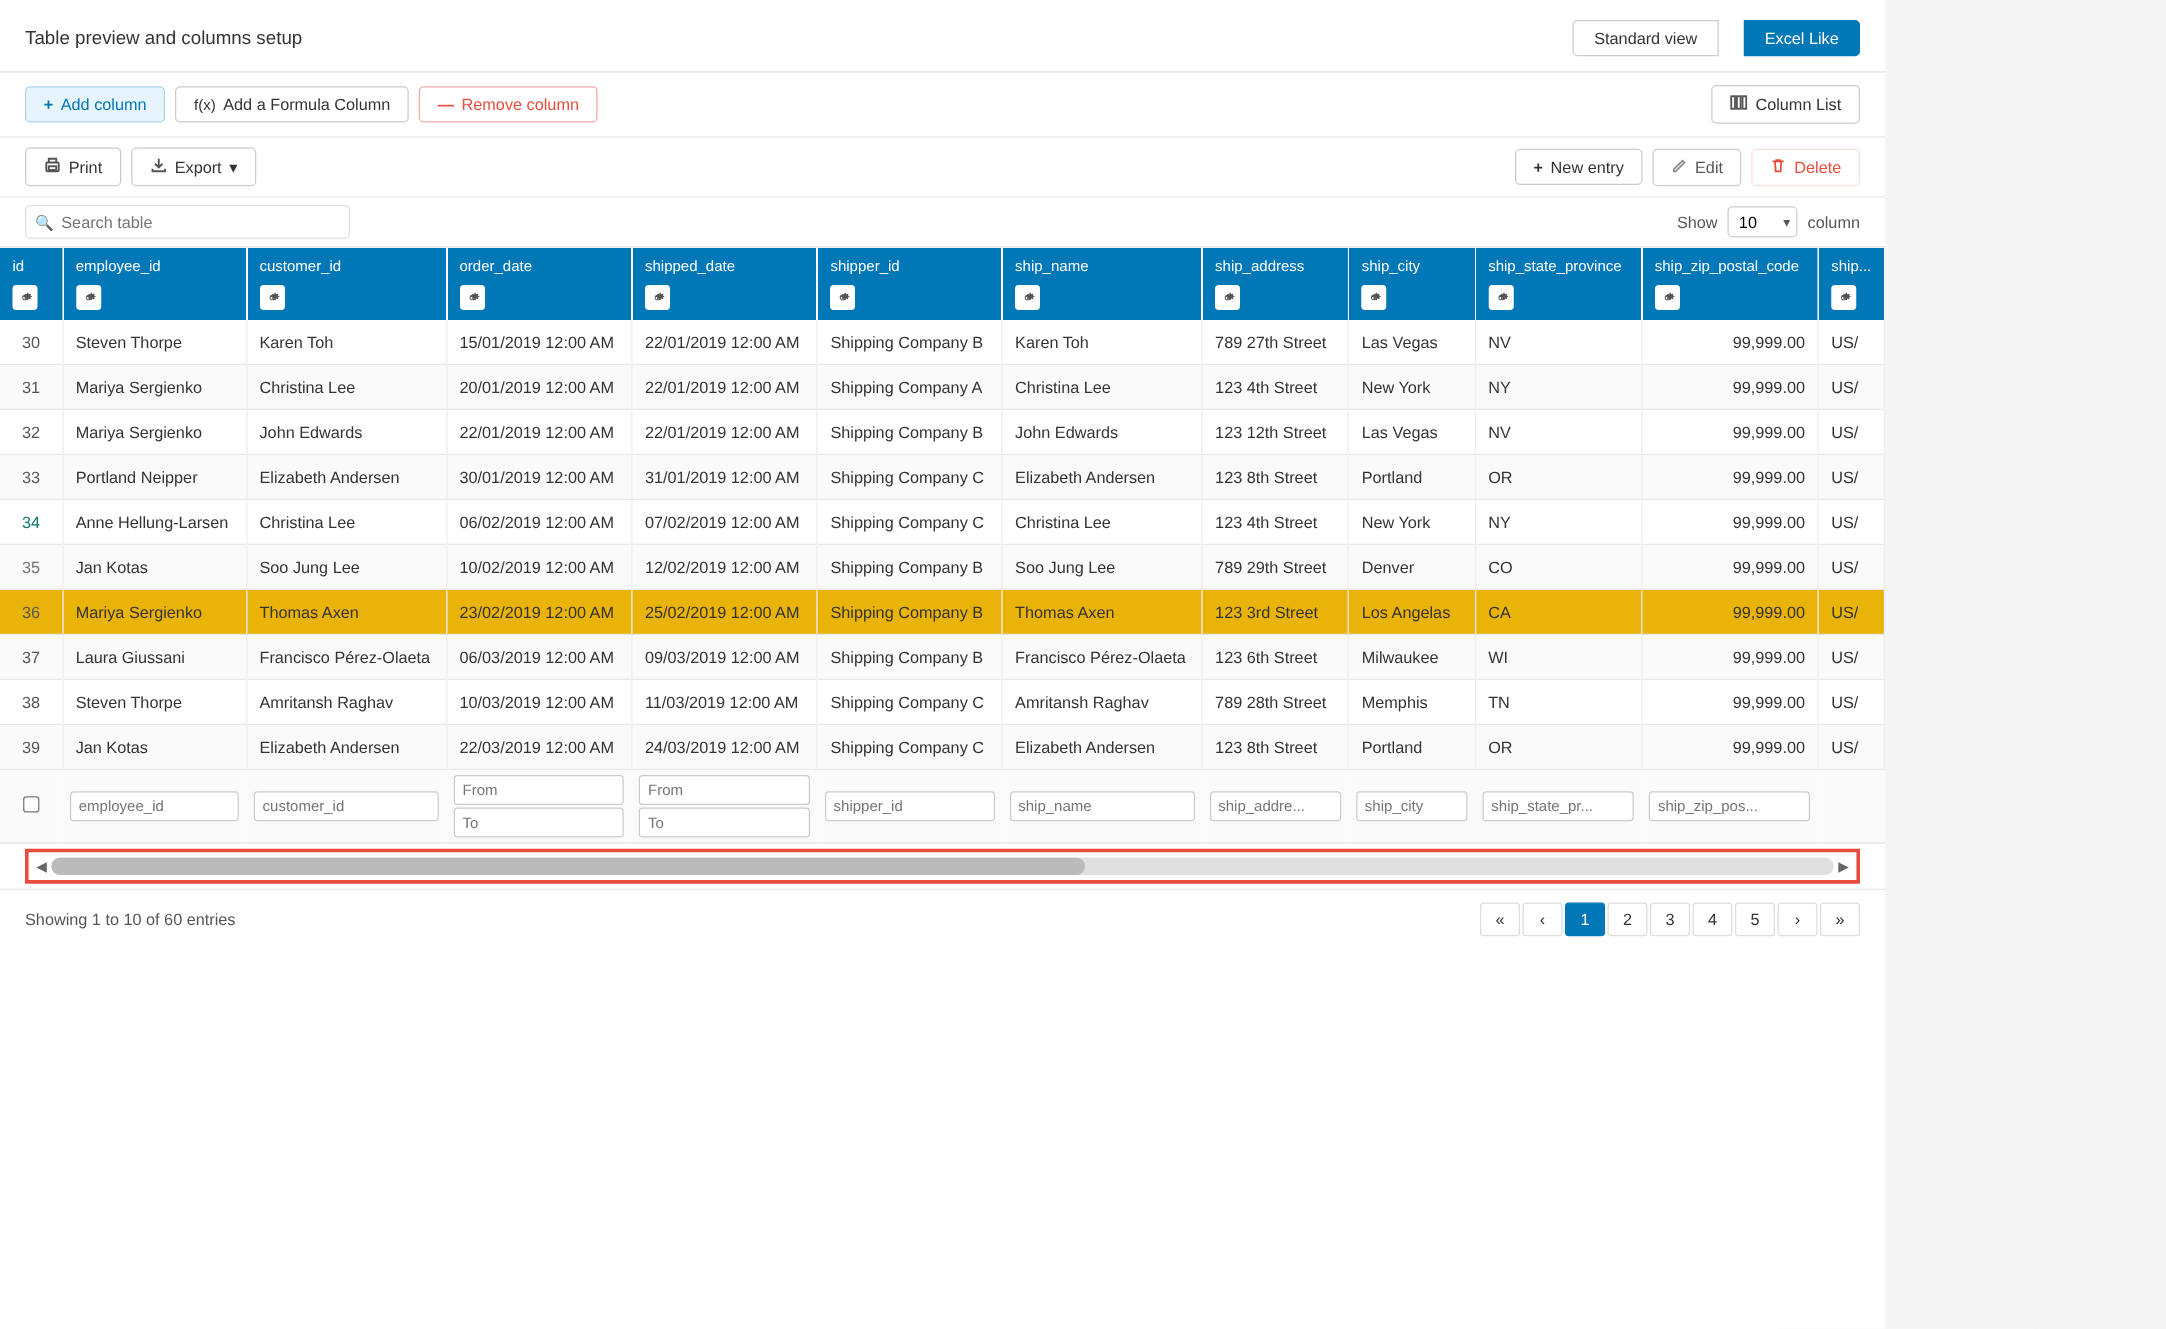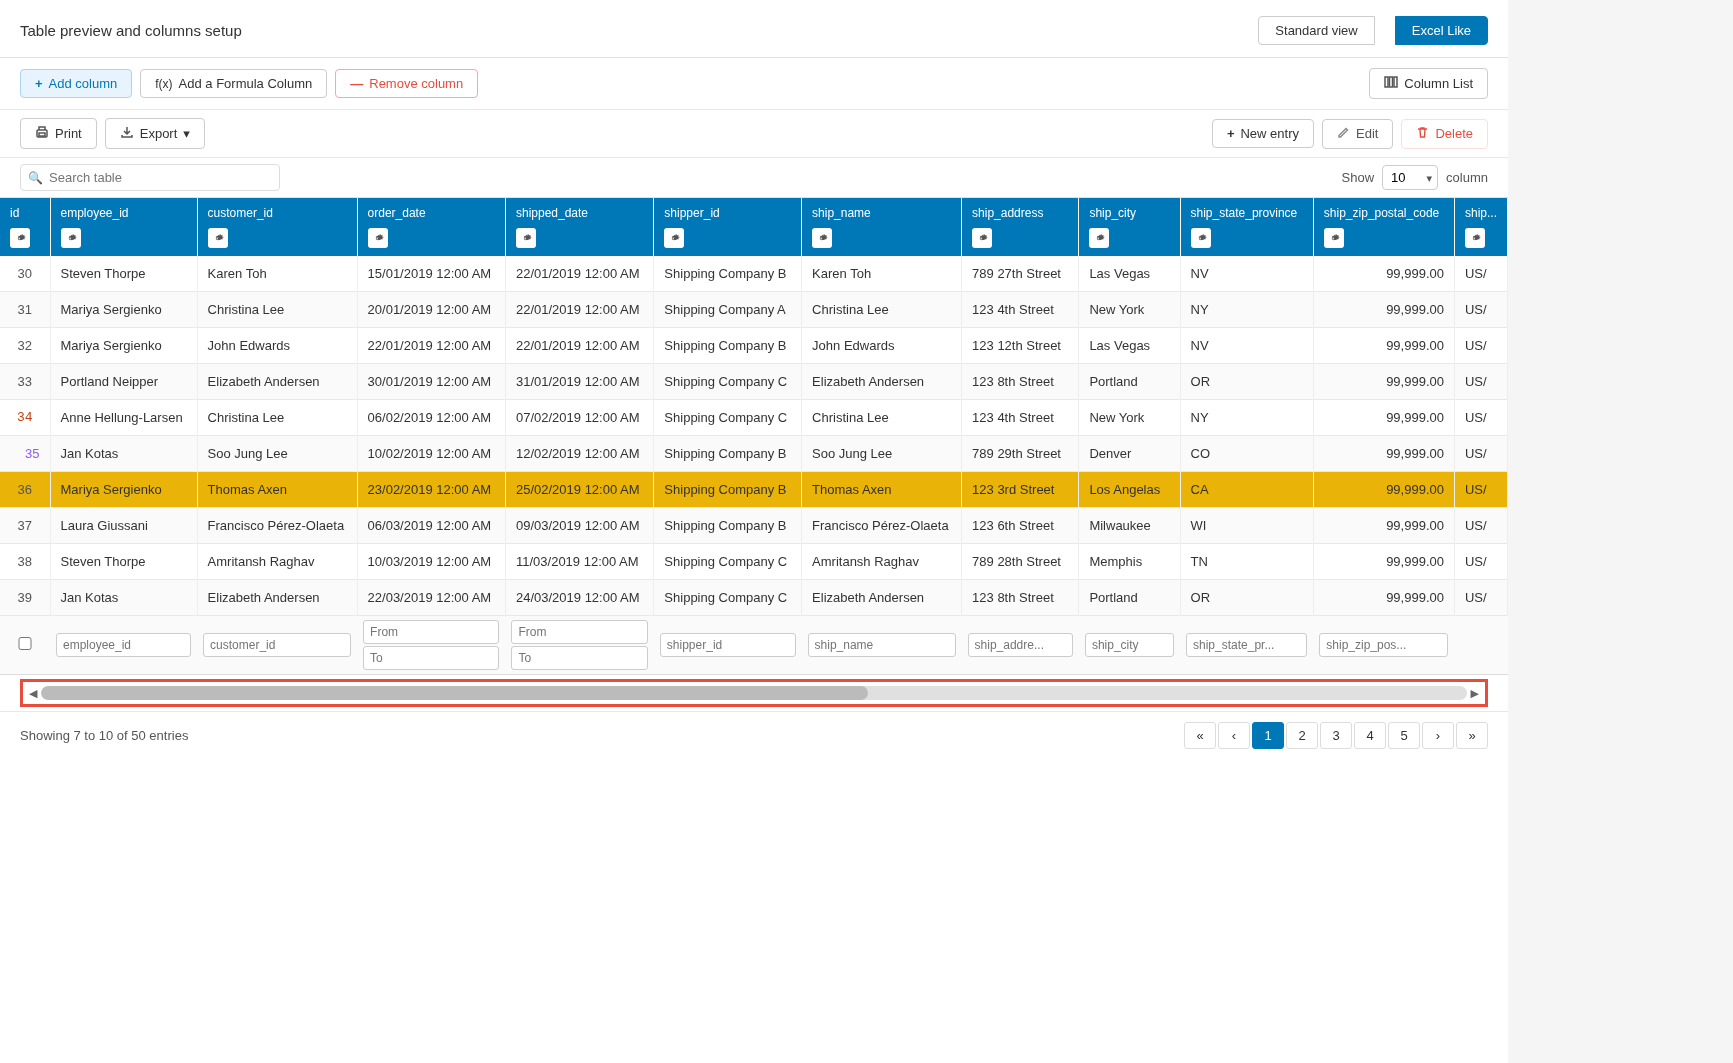--- a/index.html
+++ b/index.html
@@ -330,35 +330,35 @@
             <td>31/01/2019 12:00 AM</td>
             <td>Shipping Company C</td>
             <td>Elizabeth Andersen</td>
             <td>123 8th Street</td>
             <td>Portland</td>
             <td>OR</td>
             <td style="text-align: right;">99,999.00</td>
             <td>US/</td>
           </tr>
           <tr style="background: rgb(255, 255, 255);">
-            <td style="text-align: center; color: #c2410c; font-family: Liberation Mono, monospace;">34</td>
+            <td style="text-align: center; color: #0f766e;">34</td>
             <td>Anne Hellung-Larsen</td>
             <td>Christina Lee</td>
             <td>06/02/2019 12:00 AM</td>
             <td>07/02/2019 12:00 AM</td>
             <td>Shipping Company C</td>
             <td>Christina Lee</td>
             <td>123 4th Street</td>
             <td>New York</td>
             <td>NY</td>
             <td style="text-align: right;">99,999.00</td>
             <td>US/</td>
           </tr>
           <tr style="background: rgb(250, 250, 250);">
-            <td style="text-align: right; color: #8b5cf6;">35</td>
+            <td style="text-align: center; color: #737373;">35</td>
             <td>Jan Kotas</td>
             <td>Soo Jung Lee</td>
             <td>10/02/2019 12:00 AM</td>
             <td>12/02/2019 12:00 AM</td>
             <td>Shipping Company B</td>
             <td>Soo Jung Lee</td>
             <td>789 29th Street</td>
             <td>Denver</td>
             <td>CO</td>
             <td style="text-align: right;">99,999.00</td>
@@ -454,21 +454,21 @@
     <div style="display:flex; align-items:center; padding: 4px 6px; background:#fff; gap:4px;">
       <span style="cursor:pointer; font-size:11px; color:#666; user-select:none;">◀</span>
       <div style="flex:1; height:14px; background:#e0e0e0; border-radius:7px; position:relative; overflow:hidden; cursor:pointer;">
         <div style="position:absolute; left:0; top:0; width:58%; height:100%; background:#bbb; border-radius:7px;"></div>
       </div>
       <span style="cursor:pointer; font-size:11px; color:#666; user-select:none;">▶</span>
     </div>
   </div>
 
   <div class="pagination-row">
-    <span class="showing-text">Showing 7 to 10 of 50 entries</span>
+    <span class="showing-text">Showing 1 to 10 of 60 entries</span>
     <div class="pagination">
       <button class="page-btn">«</button>
       <button class="page-btn">‹</button>
       <button class="page-btn active">1</button>
       <button class="page-btn">2</button>
       <button class="page-btn">3</button>
       <button class="page-btn">4</button>
       <button class="page-btn">5</button>
       <button class="page-btn">›</button>
       <button class="page-btn">»</button>

